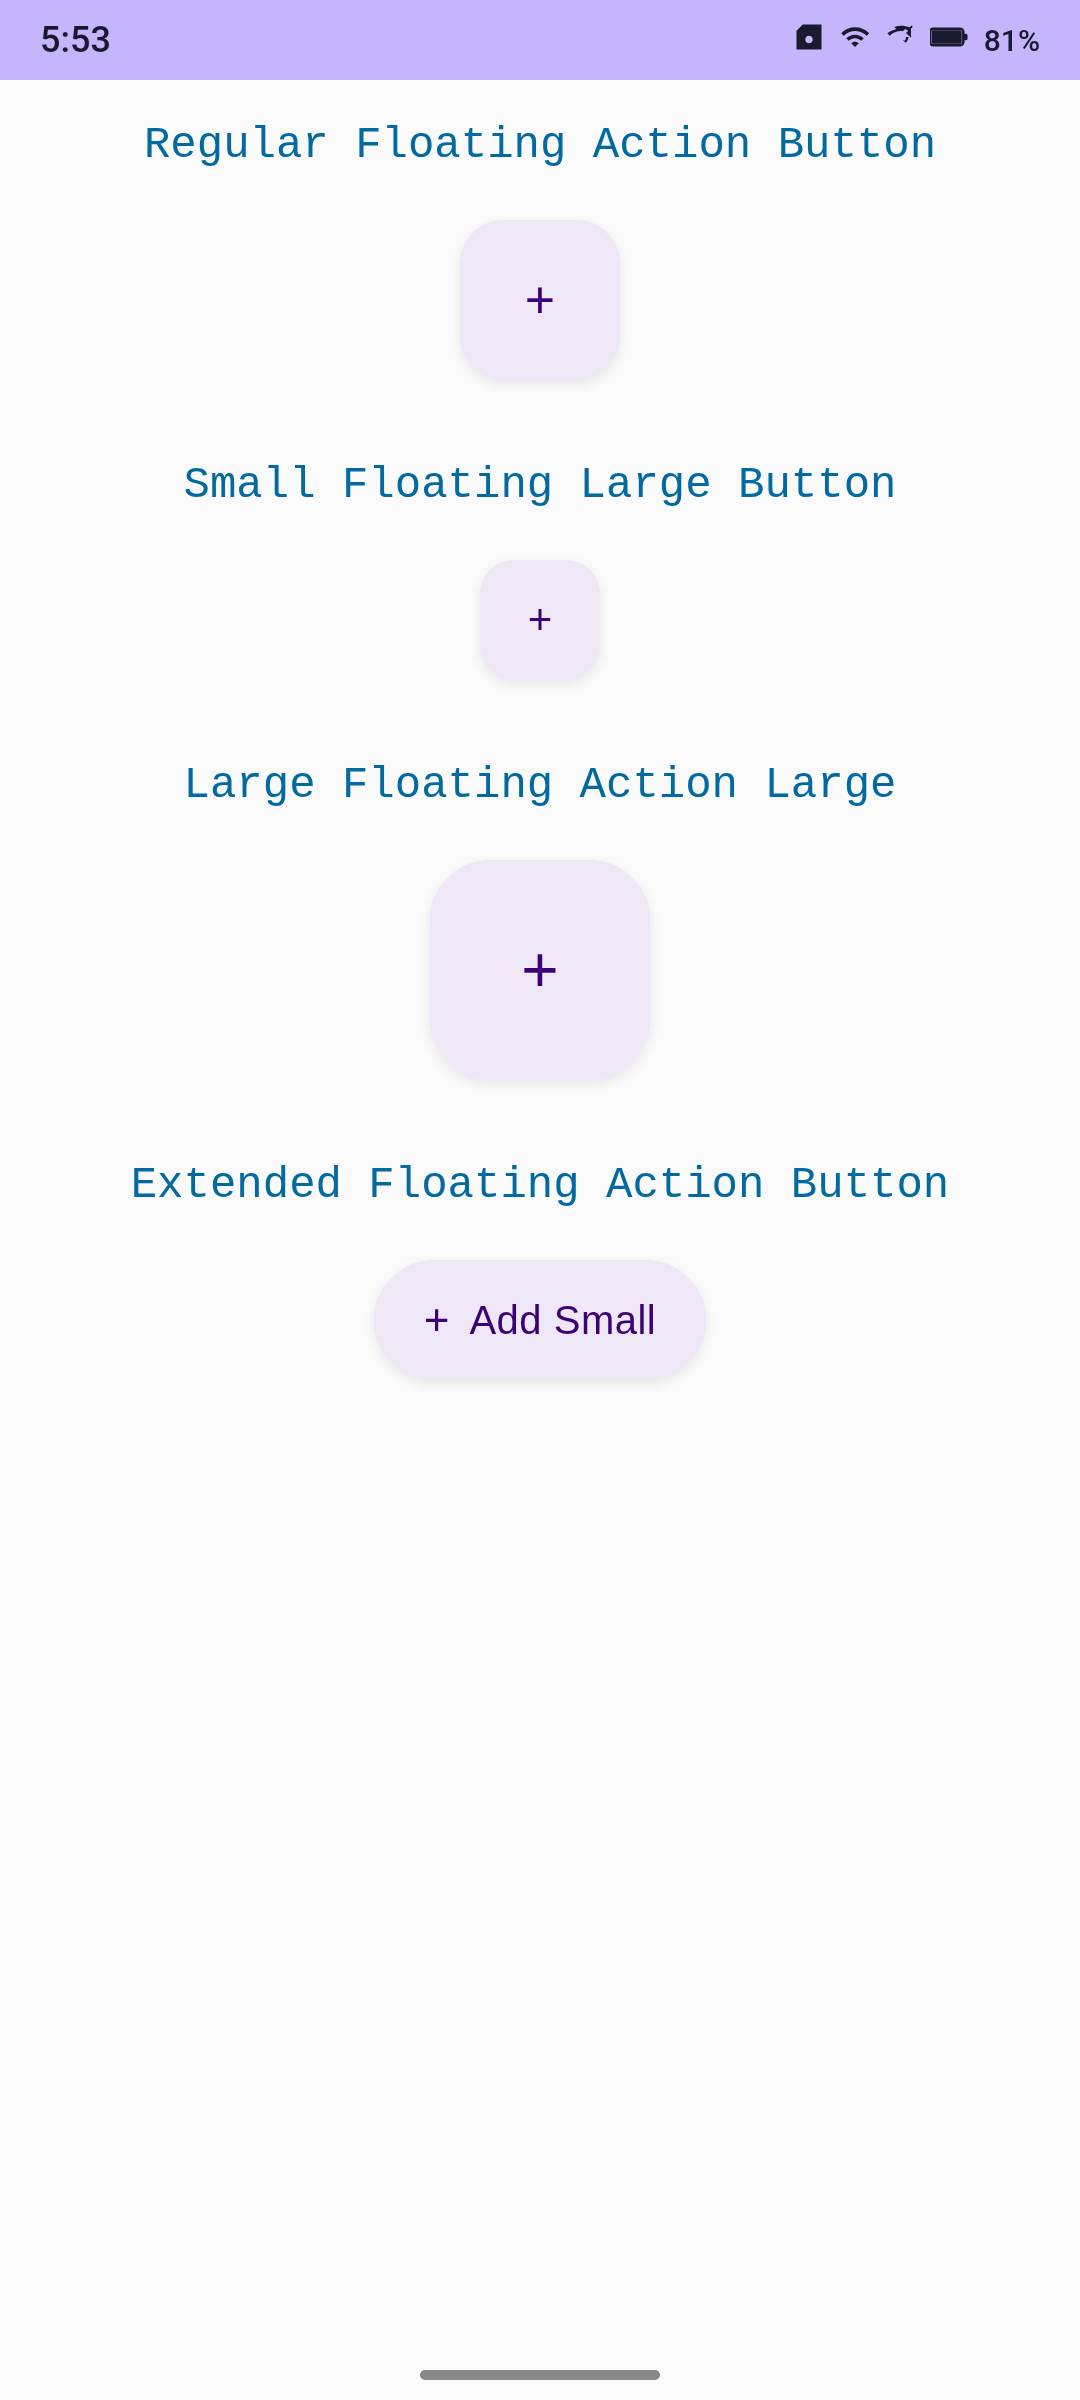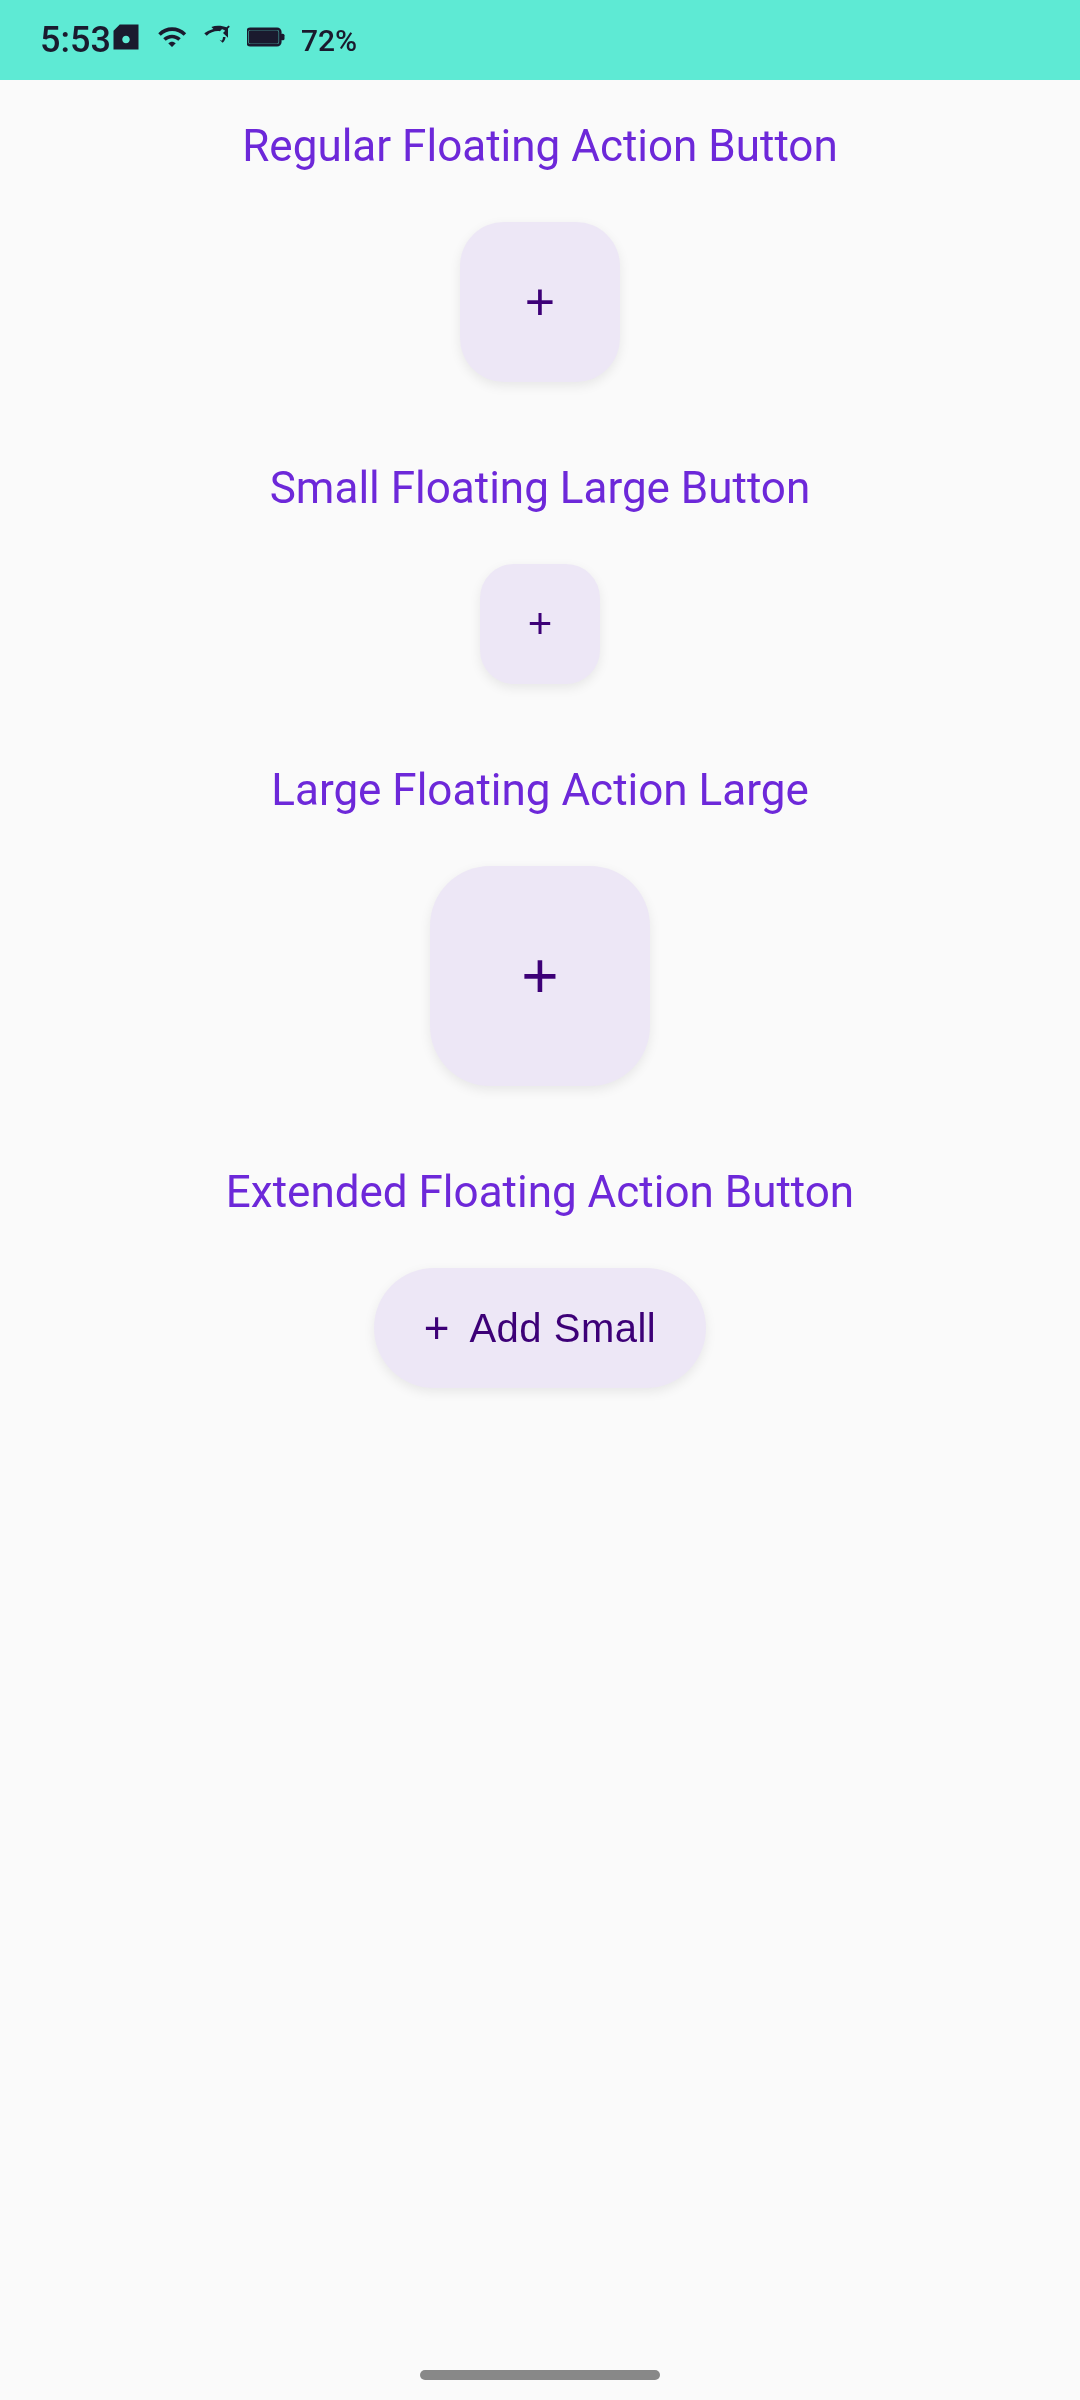--- a/index.html
+++ b/index.html
@@ -15,24 +15,24 @@
       background-color: #fafafa;
       font-family: 'Roboto', Arial, sans-serif;
       overflow: hidden;
       position: relative;
     }
 
     
     .status-bar {
       width: 100%;
       height: 80px;
-      background-color: #5eead4;
-      display: flex;
-      align-items: center;
-      justify-content: flex-start;
+      background-color: #c4b5fd;
+      display: flex;
+      align-items: center;
+      justify-content: space-between;
       padding: 0 40px;
     }
 
     .status-time {
       font-size: 36px;
       font-weight: 500;
       color: #1a1a2e;
     }
 
     .status-icons {
@@ -63,24 +63,25 @@
     
     .section {
       display: flex;
       flex-direction: column;
       align-items: center;
       margin-bottom: 80px;
     }
 
     .section-title {
       font-size: 44px;
-      color: #6d28d9;
+      color: #0369a1;
       font-weight: 400;
       margin-bottom: 50px;
       text-align: center;
+      font-family: Liberation Mono, monospace;
     }
 
     
     .fab-regular {
       width: 160px;
       height: 160px;
       background-color: #ede7f6;
       border-radius: 44px;
       border: none;
       display: flex;
@@ -196,21 +197,21 @@
         </svg>
     </span>
 
     <span class="status-icon">
       <svg width="40" height="28" viewBox="0 0 24 12" fill="#1a1a2e">
           <rect x="0" y="1" width="20" height="10" rx="2" ry="2" stroke="#1a1a2e" stroke-width="1.5" fill="none"></rect>
           <rect x="1" y="2" width="18" height="8" rx="1" fill="#1a1a2e"></rect>
           <rect x="20" y="4" width="2.5" height="4" rx="1" fill="#1a1a2e"></rect>
         </svg>
     </span>
-    <span class="battery-text">72%</span>
+    <span class="battery-text">81%</span>
   </div>
 </div>
 
 <div class="main-content">
 
   <div class="section">
     <span class="section-title">Regular Floating Action Button</span>
     <button class="fab-regular">
       <span class="fab-icon">+</span>
     </button>

